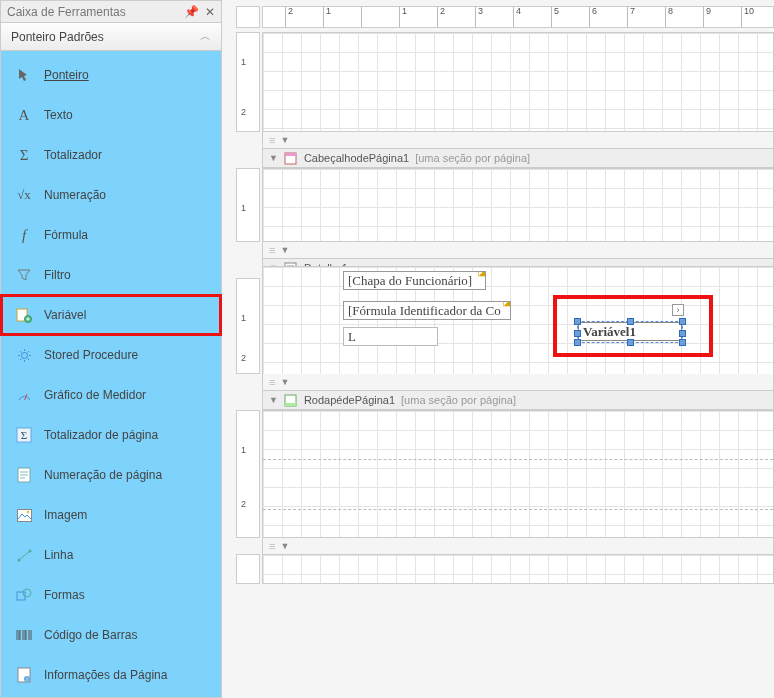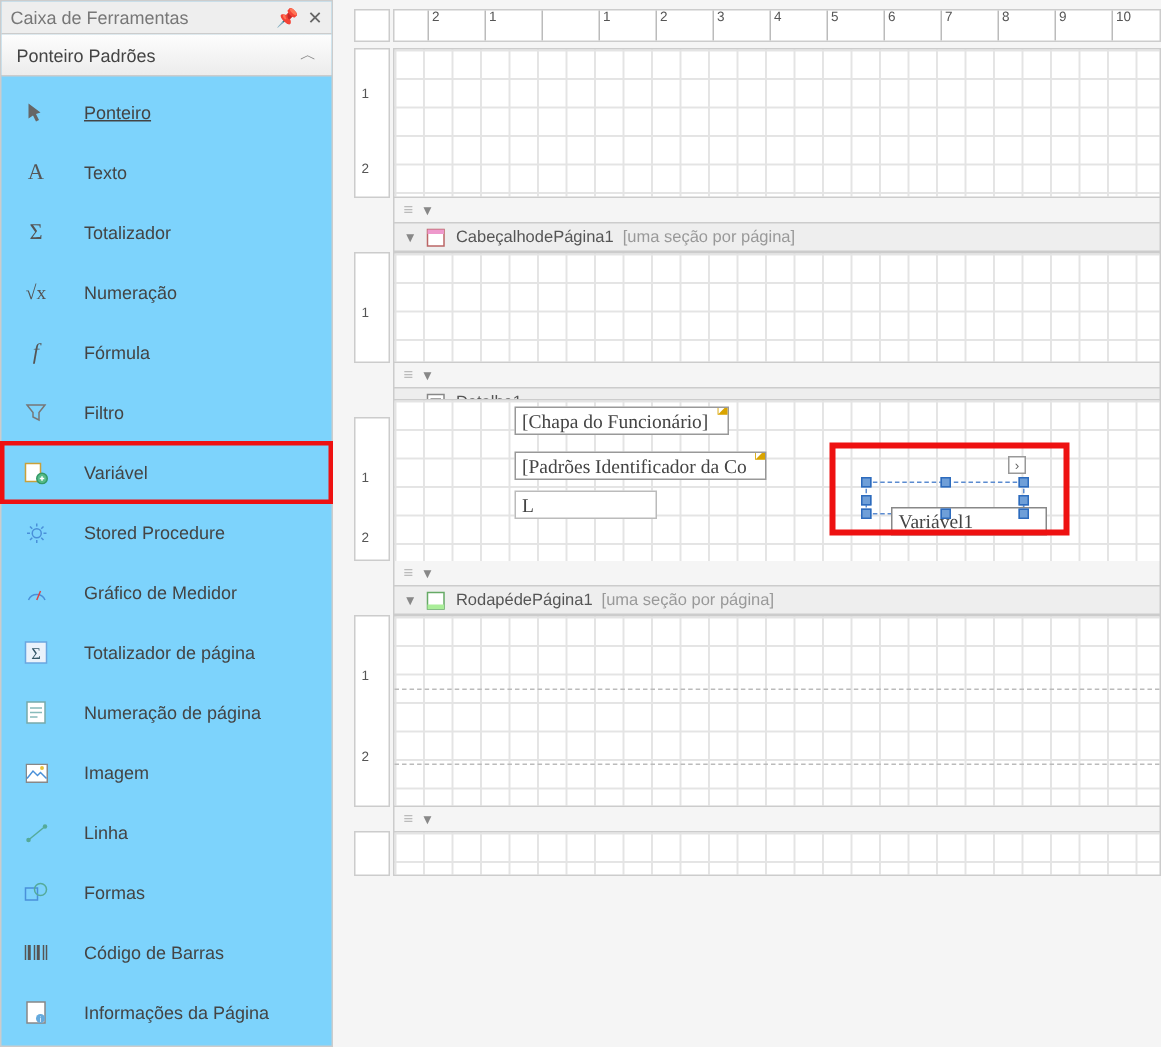--- a/index.html
+++ b/index.html
@@ -21,21 +21,21 @@
   .category-header {
     height: 28px; padding: 0 10px; border-bottom: 1px solid #ccc;
     background: linear-gradient(#fdfdfd,#ececec);
     display:flex; align-items:center; justify-content:space-between;
     color:#444;
   }
   .chev { color:#888; font-size:11px; }
 
   .tool-list { padding:4px 0; }
   .tool-item {
-    display:flex; align-items:center; gap:23px;
+    display:flex; align-items:center; gap:11px;
     height:40px; padding:0 14px; border-top:1px solid transparent; border-bottom:1px solid transparent;
     color:#444; cursor:pointer;
   }
   .tool-item.pointer span.lbl { text-decoration:underline; }
   .tool-item .icon-wrap { width:18px; display:flex; justify-content:center; color:#6a6f76; }
   .tool-item.highlight { outline:3px solid #e11; outline-offset:-2px; }
 
   
   .canvas { position:absolute; left:222px; top:0; width:552px; height:698px; background:#f5f5f5; }
 
@@ -98,21 +98,21 @@
     position:absolute; border:1px solid #999; background:#fff;
     font-family:"Times New Roman",serif; font-size:13px; padding:1px 4px 0;
     height:19px; overflow:hidden; white-space:nowrap;
   }
   .field .pin { position:absolute; right:-2px; top:-6px; color:#d9a400; font-size:10px; }
 
   
   .sel-wrap {
     position:absolute; border:1px dashed #5b8bd0;
   }
-  .sel-wrap .field { position:relative; margin:16px; }
+  .sel-wrap .field { position:relative; margin:0;font-weight:bold; }
   .sel-handle {
     position:absolute; width:7px; height:7px; background:#6f9fd8; border:1px solid #2d6bbd;
   }
   .sel-smart {
     position:absolute; right:-2px; top:-18px; width:12px; height:12px;
     border:1px solid #999; background:#fff; font-size:9px; text-align:center; line-height:10px; color:#666;
   }
   .red-box { position:absolute; border:4px solid #e11; }
 
   
@@ -368,21 +368,21 @@
         <span class="mr-num" style="top:80px">2</span>
       </div>
       <div class="grid-surface" style="top:24px; height:124px; position:absolute;">
 
         <div class="field" style="left:80px; top:4px; width:143px;">
           <span>[Chapa do Funcionário]</span>
           <span class="pin">◪</span>
         </div>
 
         <div class="field" style="left:80px; top:34px; width:168px;">
-          <span>[Padrões Identificador da Co</span>
+          <span>[Fórmula Identificador da Co</span>
           <span class="pin">◪</span>
         </div>
 
         <div class="field" style="left:80px; top:60px; width:95px; border-color:#bbb;">
           <span>L</span>
         </div>
 
         <div class="sel-wrap" style="left:314px; top:54px; width:106px; height:22px;">
           <div class="field" style="left:0; top:0; width:104px; border-color:#888;">
              <span>Variável1</span>

